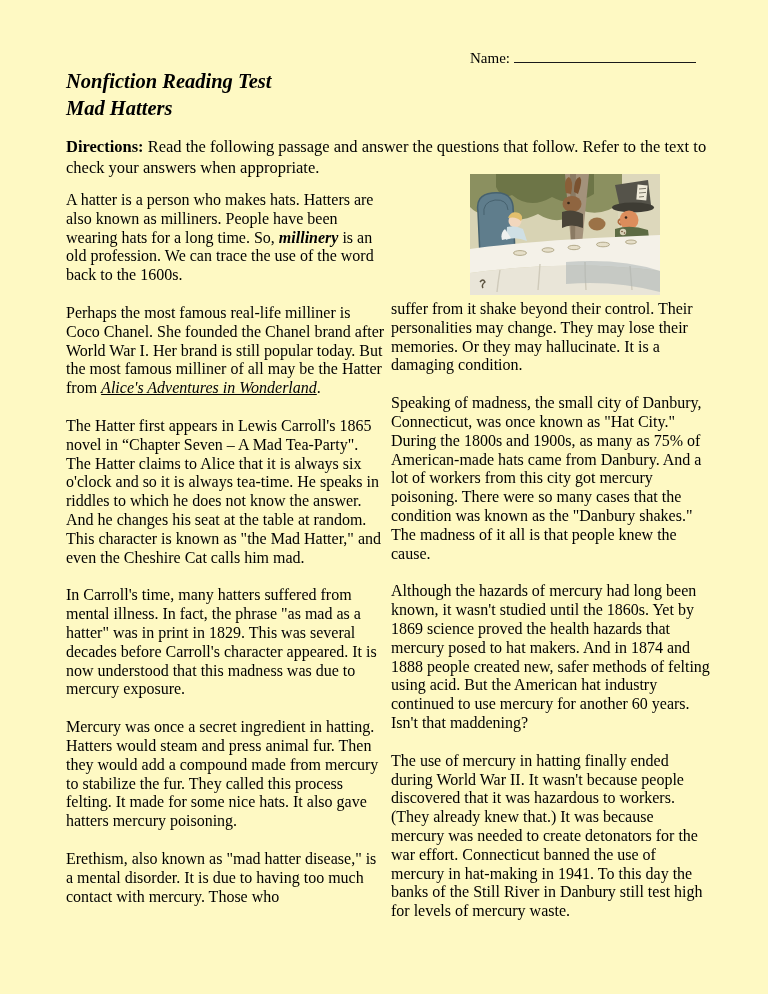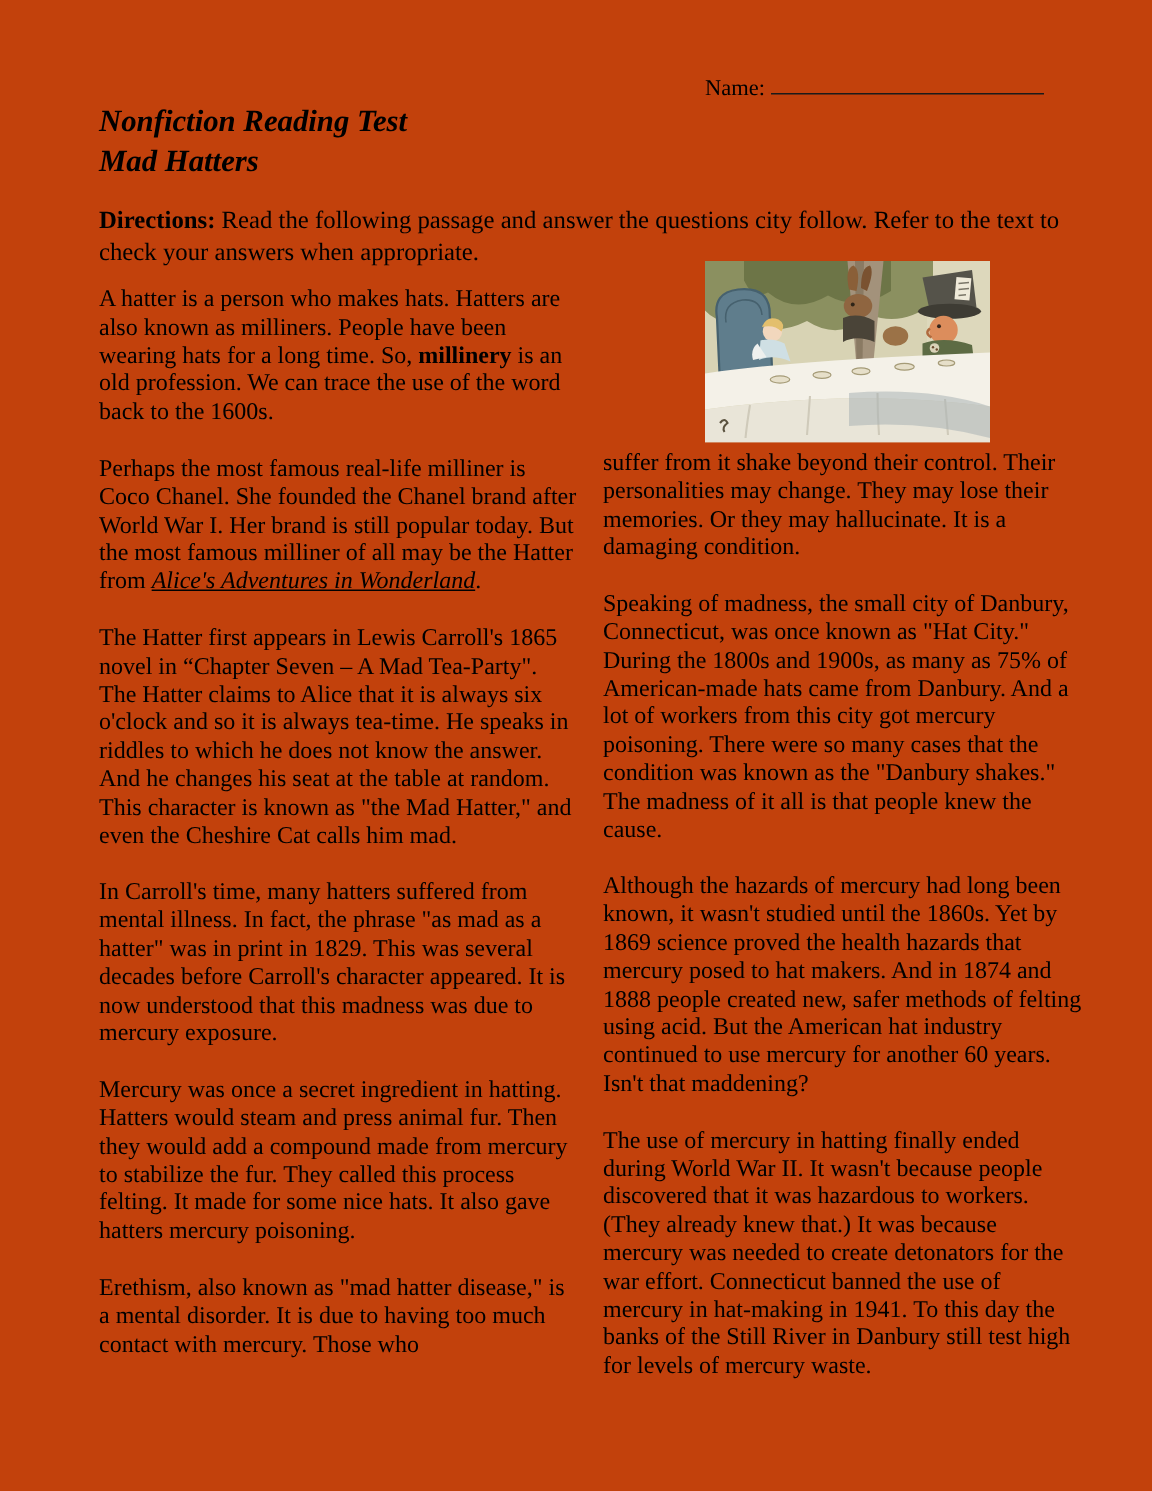--- a/index.html
+++ b/index.html
@@ -1,19 +1,19 @@
 <!DOCTYPE html>
 <html><head>
 <meta charset="utf-8">
 <style>
   html,body { margin:0; padding:0; background:#888; }
   .page {
     position:relative;
     width:768px; height:994px;
-    background:#c2410c;
+    background:#fef9c3;
     font-family:"Liberation Serif", serif;
     color:#000;
     overflow:hidden;
   }
   
   .name-row {
     position:absolute; left:470px; top:48px;
     font-size:15px;
   }
   .name-blank {
@@ -38,41 +38,41 @@
     width:190px; height:121px;
   }
   .illustration svg { display:block; width:100%; height:100%; }
   
   .col {
     position:absolute; width:319px;
     font-size:16px; line-height:18.8px;
     text-align:left;
   }
   .col-left  { left:66px;  top:191px; }
-  .col-right { left:391px; top:300px;margin-left:11px; }
+  .col-right { left:391px; top:300px; }
   .col p { margin:0 0 19px 0; }
   .run-i  { font-style:italic;text-decoration:underline; }
-  .run-bi { font-weight:bold; }
+  .run-bi { font-style:italic; font-weight:bold; }
 </style>
 </head>
 <body>
 
 <div class="page">
 
   <div class="name-row">
     <span>Name:</span><span class="name-blank"></span>
   </div>
 
   <div class="title-block">
     <div class="title-line">Nonfiction Reading Test</div>
     <div class="title-line">Mad Hatters</div>
   </div>
 
   <div class="directions">
-    <b>Directions:</b><span> Read the following passage and answer the questions city follow. Refer to the text to check your answers when appropriate.</span>
+    <b>Directions:</b><span> Read the following passage and answer the questions that follow. Refer to the text to check your answers when appropriate.</span>
   </div>
 
   <div class="illustration">
     <svg viewBox="0 0 190 121" xmlns="http://www.w3.org/2000/svg">
 
       <rect x="0" y="0" width="190" height="121" fill="#d8d3b4"></rect>
       <rect x="148" y="0" width="42" height="82" fill="#ddd8bc"></rect>
 
       <path d="M0,0 H152 V28 Q132,44 110,36 Q90,54 68,40 Q44,52 26,38 Q10,44 0,33 Z" fill="#8b9060"></path>
       <path d="M26,0 H124 V20 Q102,34 82,23 Q60,36 42,21 Q32,26 26,13 Z" fill="#6d7547"></path>

